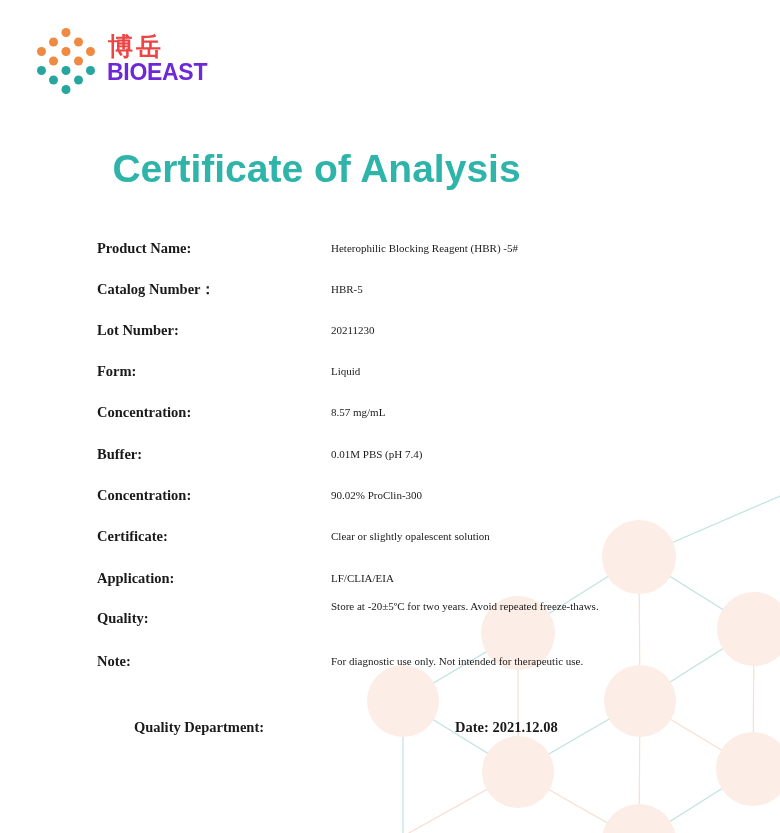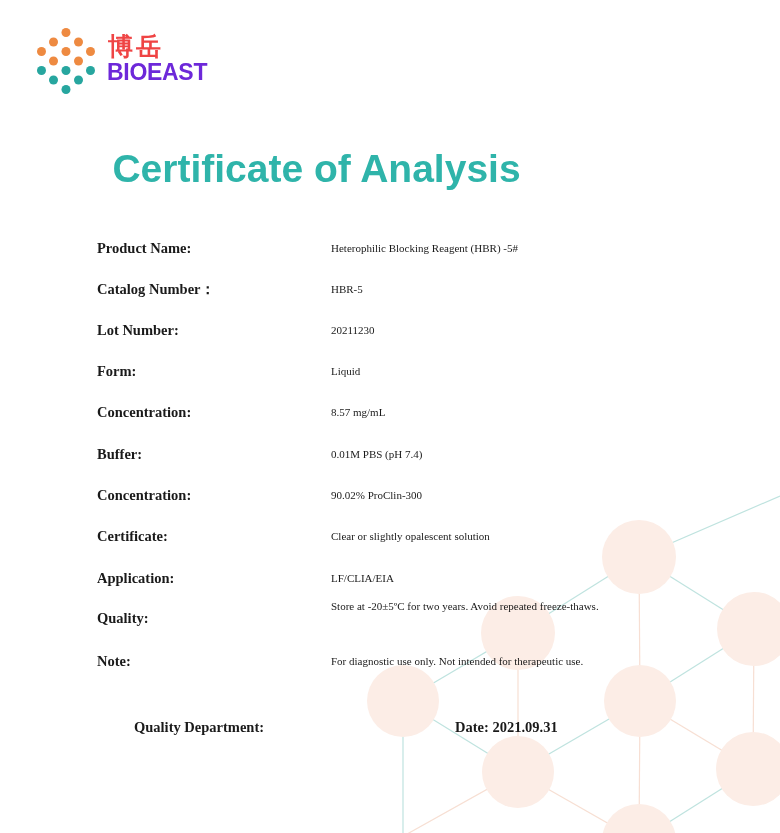--- a/index.html
+++ b/index.html
@@ -159,13 +159,13 @@
 <div class="row" style="top:596px">
   <span class="lbl lbl-offset">Quality:</span>
   <span class="val">Store at -20±5ºC for two years. Avoid repeated freeze-thaws.</span>
 </div>
 <div class="row" style="top:651px">
   <span class="lbl">Note:</span>
   <span class="val">For diagnostic use only. Not intended for therapeutic use.</span>
 </div>
 
 <div class="footer-quality">Quality Department:</div>
-<div class="footer-date">Date: 2021.09.31</div>
+<div class="footer-date">Date: 2021.12.08</div>
 
 </body></html>

